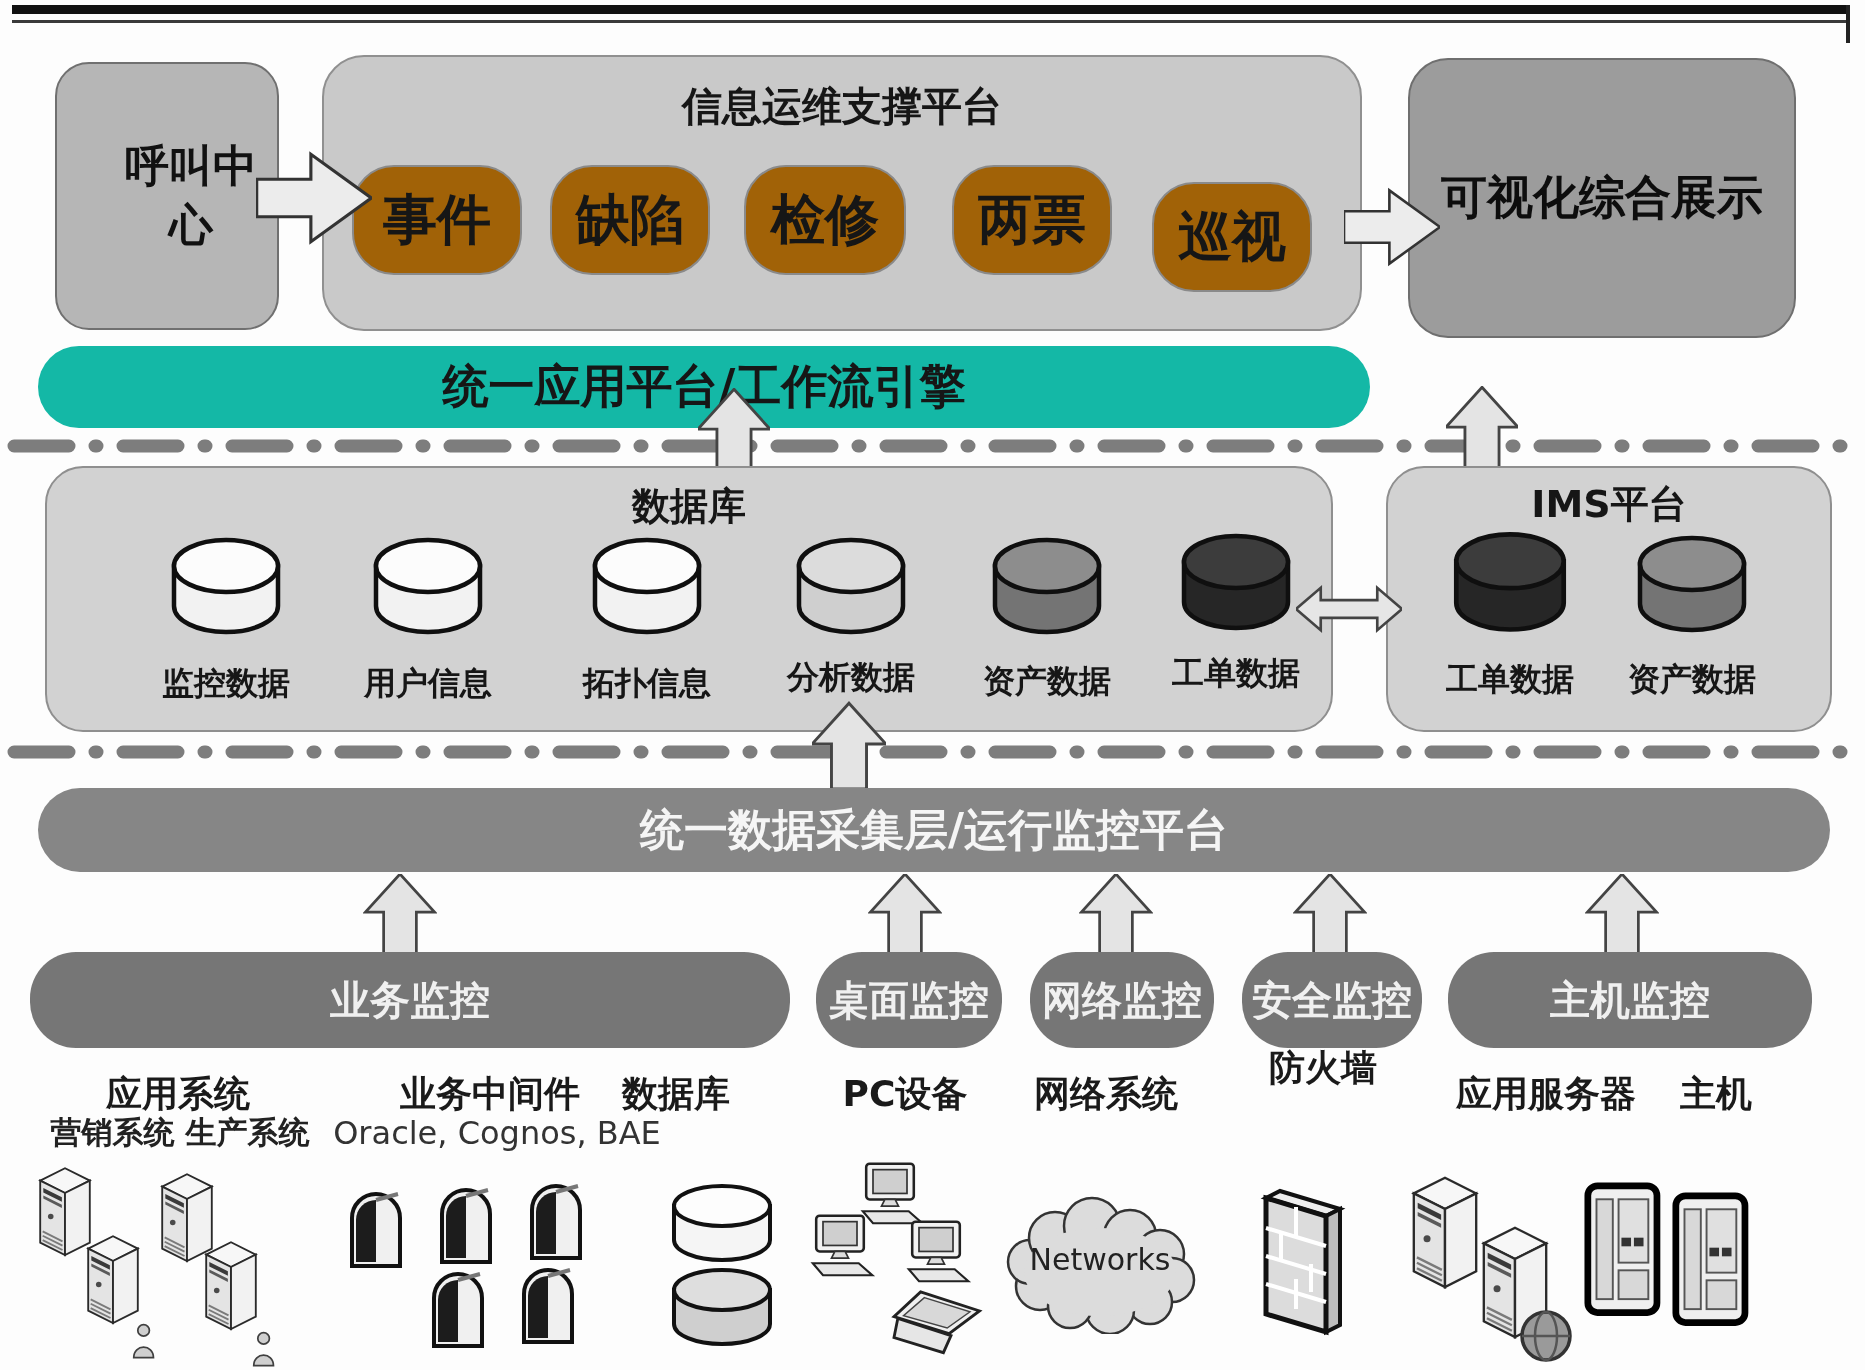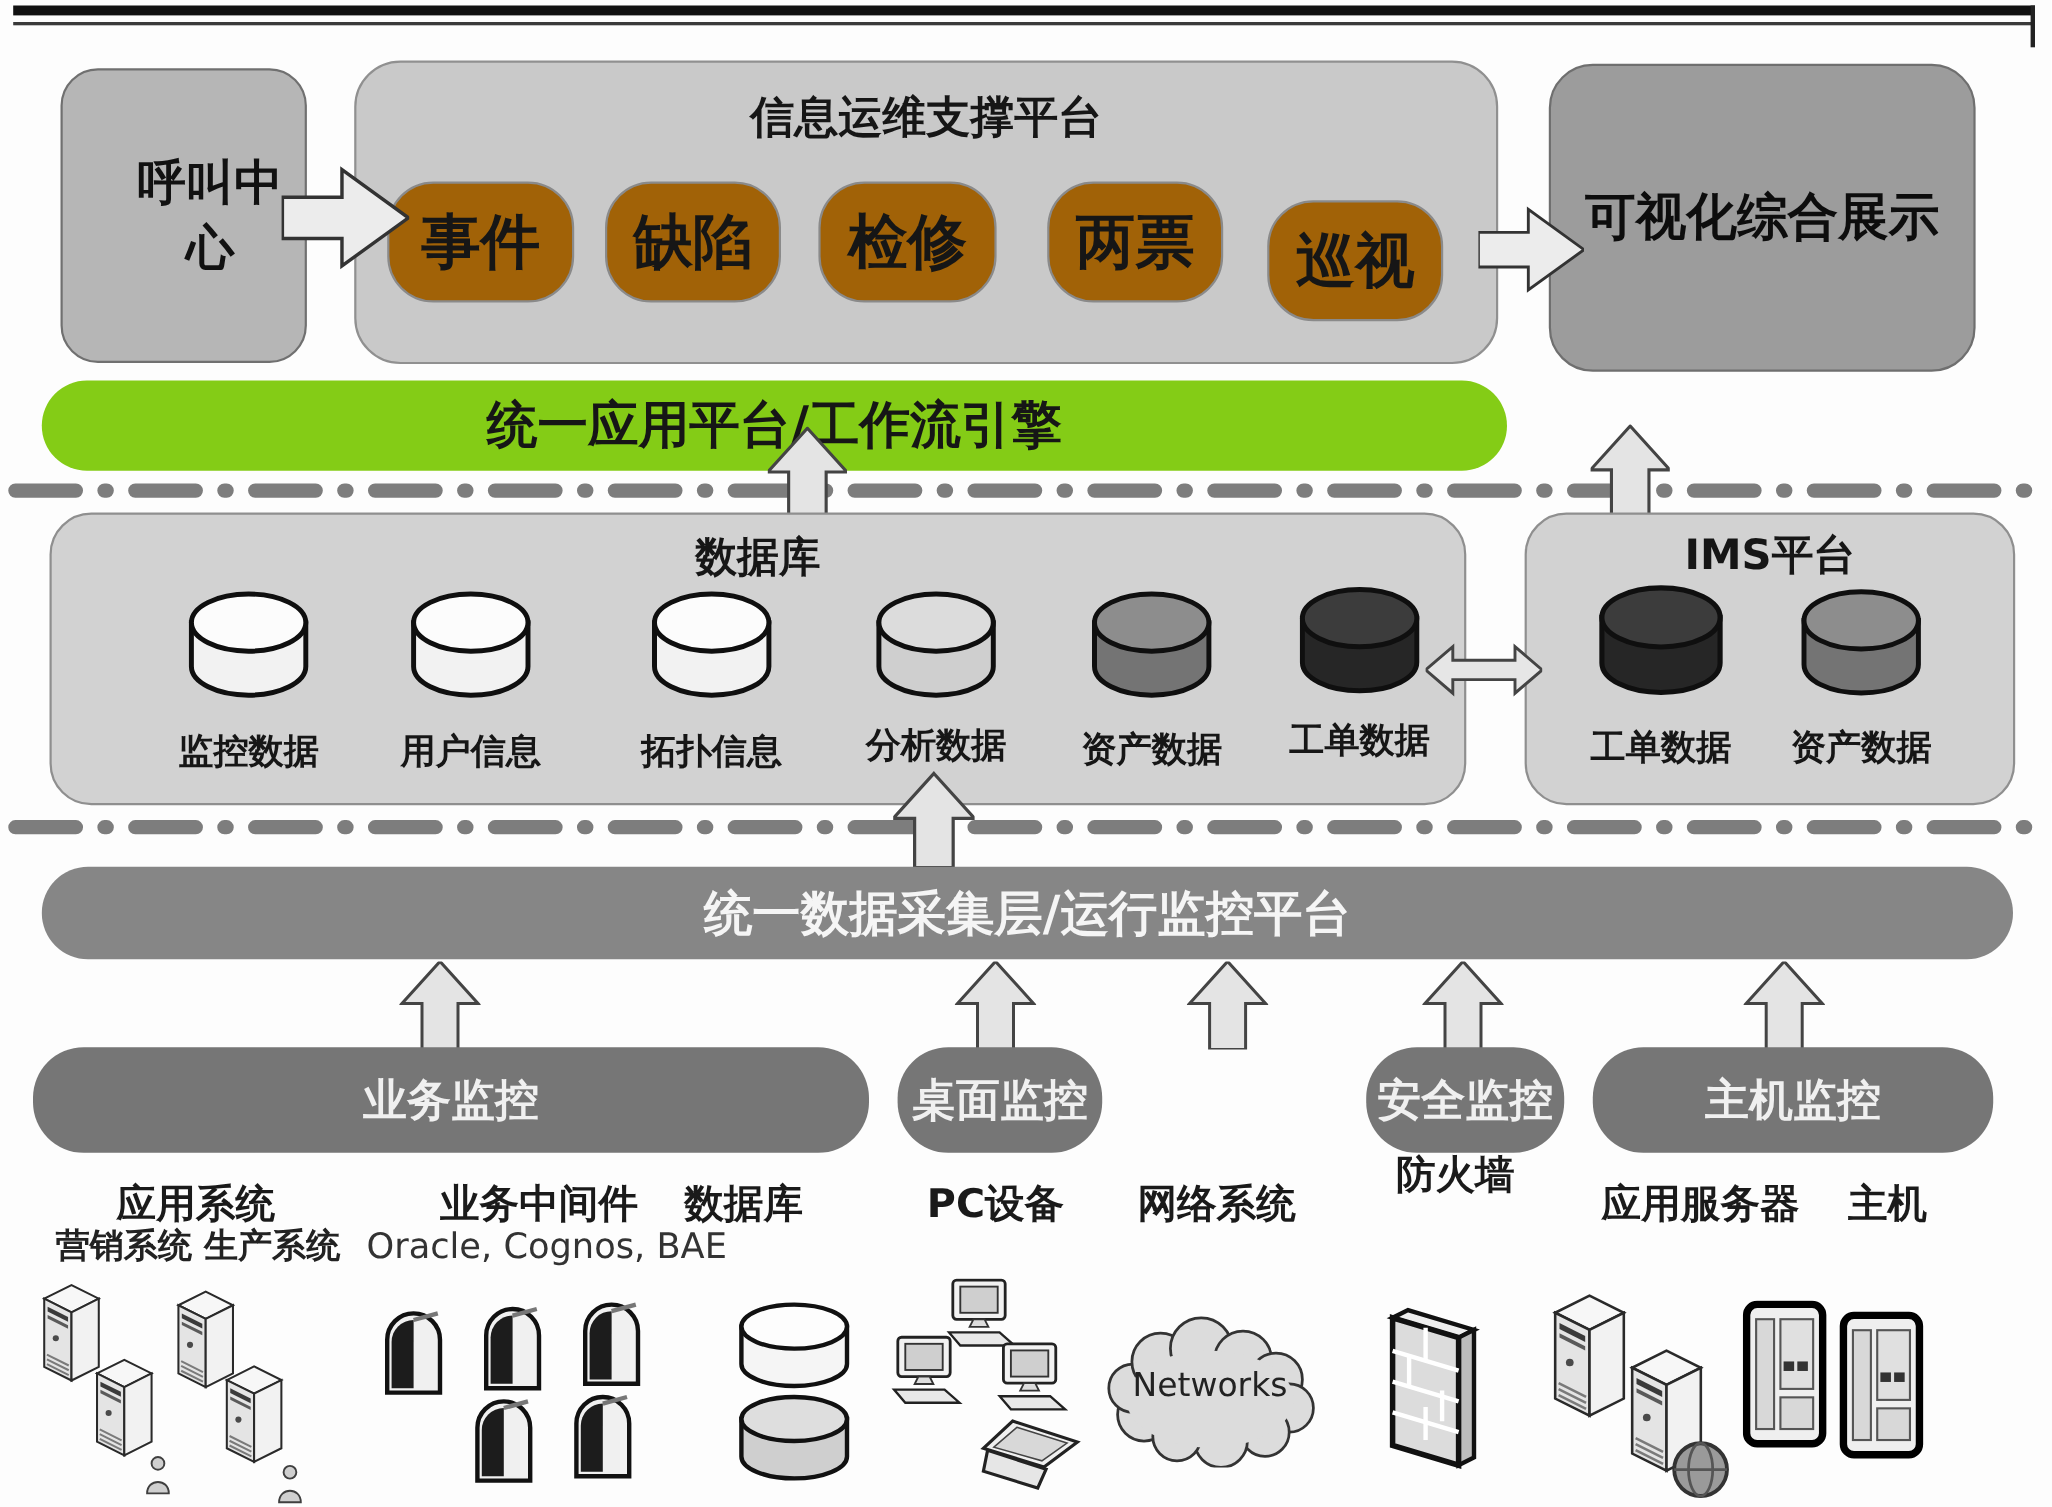--- a/index.html
+++ b/index.html
@@ -6,21 +6,21 @@
   #stage{position:relative;width:1865px;height:1370px;background:#fdfdfd;overflow:hidden;
          font-family:"DejaVu Sans","Liberation Sans",sans-serif;color:#1c1c1c;}
   .abs{position:absolute;box-sizing:border-box;}
   .center{display:flex;align-items:center;justify-content:center;text-align:center;}
   .rule{background:#111;}
   .call-box{background:#b6b6b6;border:2px solid #707070;border-radius:34px;font-size:44px;font-weight:bold;color:#111;padding-left:48px;}
   .ops-box{background:#c9c9c9;border:2px solid #909090;border-radius:42px;}
   .ops-title{font-size:40px;font-weight:bold;color:#161616;}
   .pill{background:#a16207;border:2px solid #8a8a8a;border-radius:42px;font-size:54px;font-weight:bold;color:#161616;}
   .viz-box{background:#9c9c9c;border:2px solid #6f6f6f;border-radius:40px;font-size:46px;font-weight:bold;color:#0d0d0d;}
-  .hbar{background:#84cc16;border-radius:44px;font-size:46px;font-weight:bold;color:#161616;text-align:center;}
+  .hbar{background:#14b8a6;border-radius:44px;font-size:46px;font-weight:bold;color:#161616;text-align:center;}
   .collect-bar{background:#868686;border-radius:46px;font-size:44px;font-weight:bold;color:#f5f5f5;}
   .panel{background:#d2d2d2;border:2px solid #8f8f8f;border-radius:38px;}
   .panel-title{font-size:38px;font-weight:bold;color:#161616;}
   .cyl-label{font-size:32px;font-weight:bold;color:#161616;white-space:nowrap;}
   .monitor{background:#767676;border-radius:46px;font-size:40px;font-weight:bold;color:#f0f0f0;white-space:nowrap;}
   .cat{font-size:36px;font-weight:bold;color:#1a1a1a;white-space:nowrap;}
   .cat-sub{font-size:31px;font-weight:bold;color:#222;white-space:nowrap;}
   .cat-sub-en{font-size:32px;font-weight:500;color:#333;white-space:nowrap;}
   svg{display:block;}
 </style>
@@ -228,20 +228,23 @@
     </svg>
   <svg class="abs" style="left:1585px;top:874px;" width="74" height="80" viewBox="0 0 76 88">
     <polygon points="38,0 76,42 56,42 56,88 20,88 20,42 0,42" fill="#e4e4e4" stroke="#444" stroke-width="3"></polygon>
     </svg>
 
   <div class="abs center monitor" style="left:30px;top:952px;width:760px;height:96px;">
     <span>业务监控</span>
     </div>
   <div class="abs center monitor" style="left:816px;top:952px;width:186px;height:96px;">
     <span>桌面监控</span>
+    </div>
+  <div class="abs center monitor" style="left:1030px;top:952px;width:184px;height:96px;">
+    <span>网络监控</span>
     </div>
   <div class="abs center monitor" style="left:1242px;top:952px;width:180px;height:96px;">
     <span>安全监控</span>
     </div>
   <div class="abs center monitor" style="left:1448px;top:952px;width:364px;height:96px;">
     <span>主机监控</span>
     </div>
 
   <div class="abs center cat" style="left:58px;top:1070px;width:240px;">
     <span>应用系统</span>

